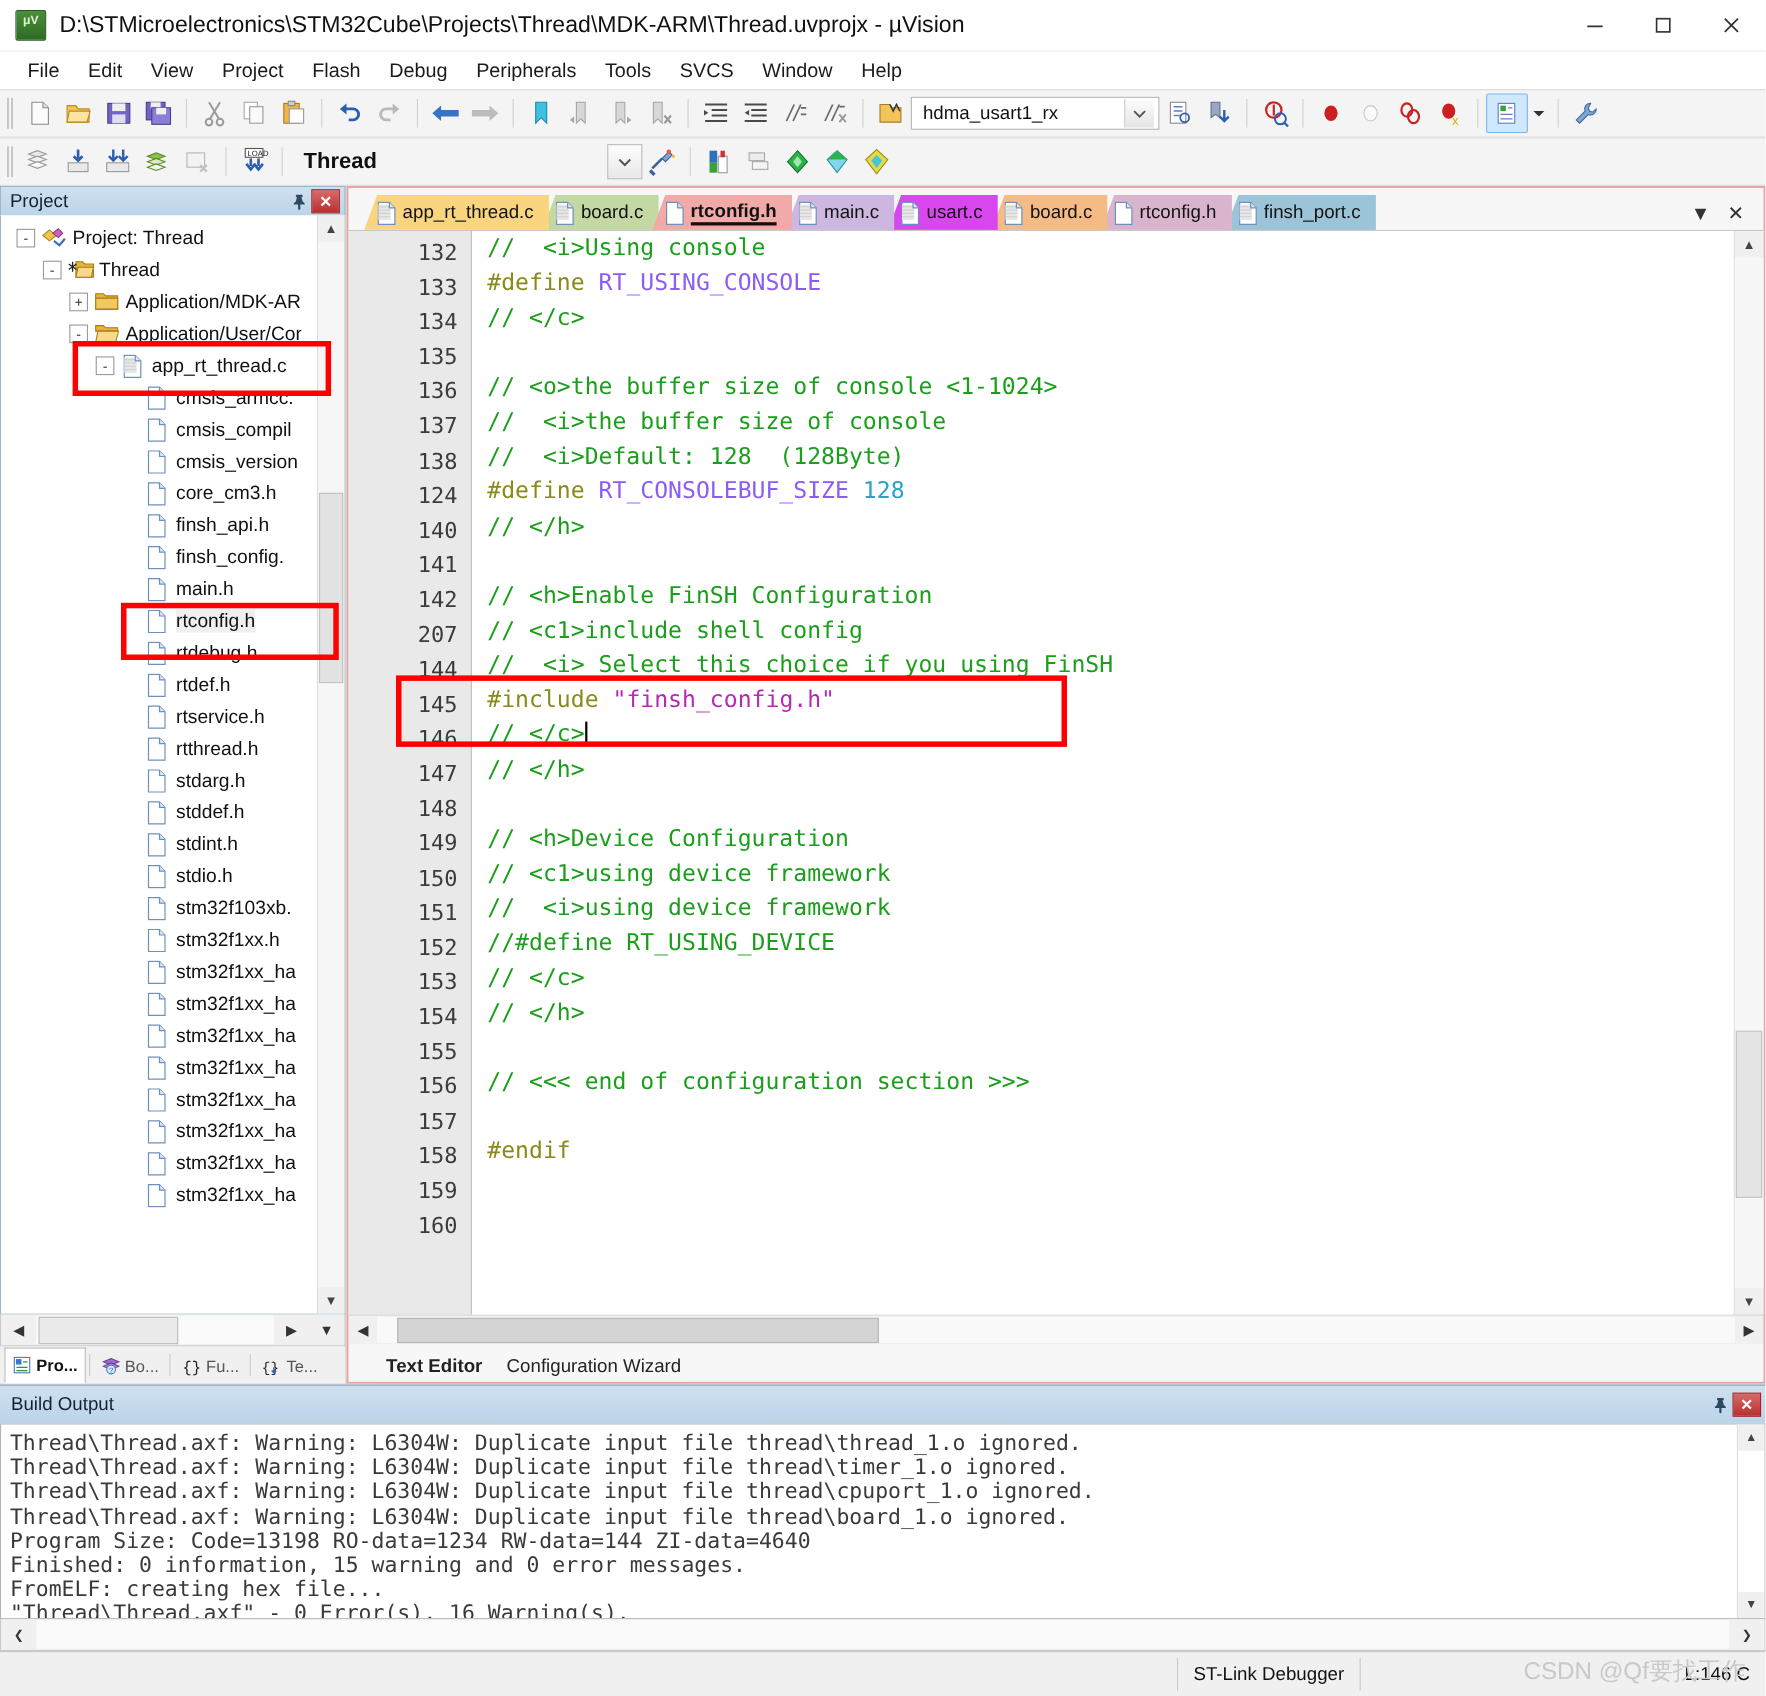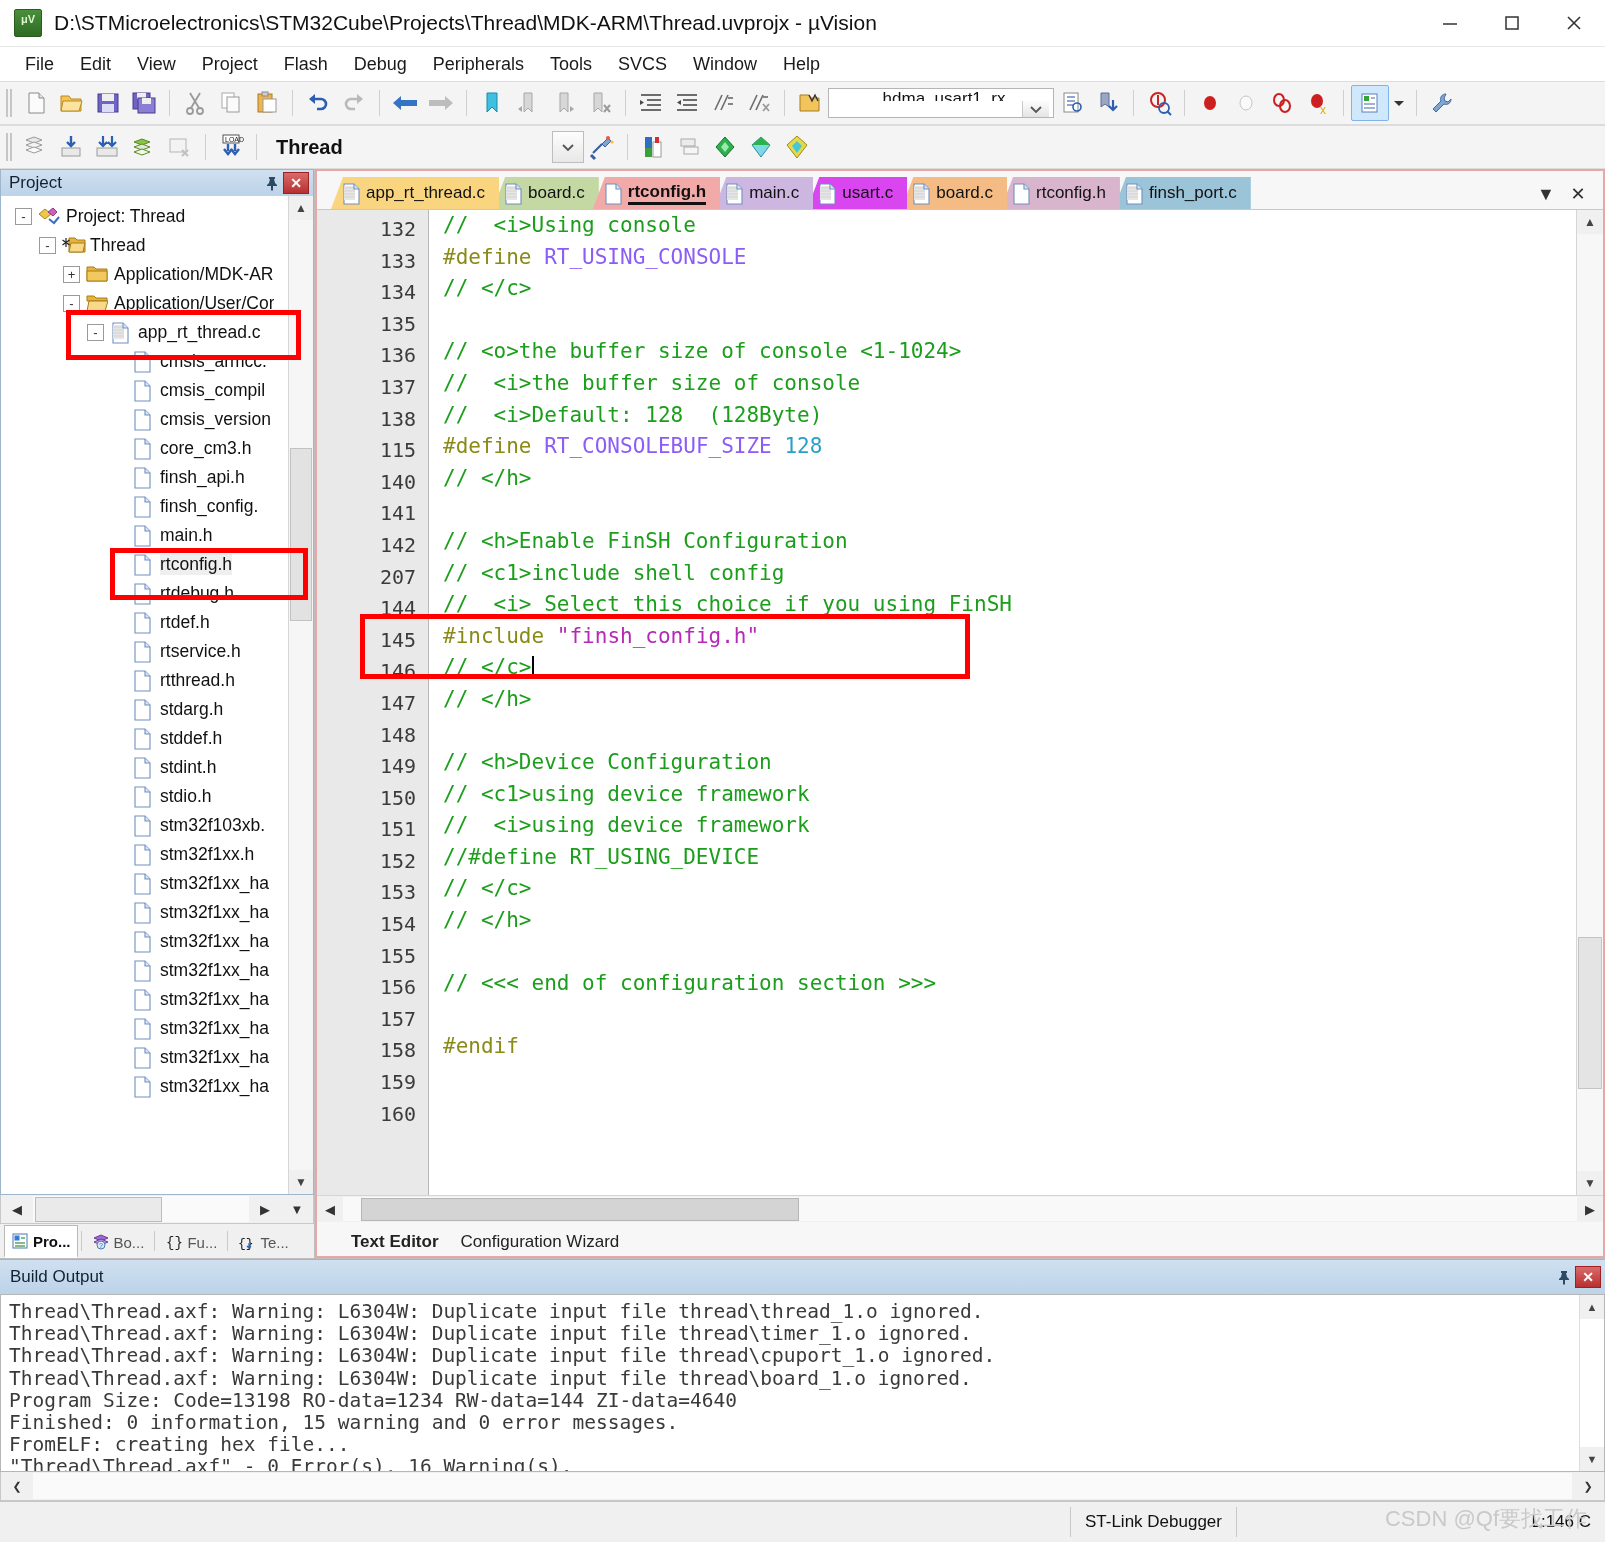--- a/index.html
+++ b/index.html
@@ -28,21 +28,21 @@
 
   
   .toolbar{height:42px;background:#f4f4f4;border-top:1px solid #dcdcdc;border-bottom:1px solid #dcdcdc;
     display:flex;align-items:center;padding-left:6px;flex:0 0 auto;gap:0px;}
   .grip{width:6px;height:28px;margin-right:6px;
     background:repeating-linear-gradient(90deg,#c6c6c6 0 2px,transparent 2px 4px);}
   .tbtn{width:36px;height:34px;display:flex;align-items:center;justify-content:center;position:relative;}
   .tbtn svg{display:block;}
   .tsep{width:1px;height:26px;background:#cfcfcf;margin:0 7px;}
   .combo{height:28px;border:1px solid #b5b5b5;background:#fff;display:flex;align-items:center;
-    font-size:17px;color:#111;padding:0 4px 0 10px;flex-direction:column;}
+    font-size:17px;color:#111;padding:0 4px 0 10px;}
   .combo .cb-text{white-space:nowrap;overflow:hidden;}
   .combo .cb-arrow{width:26px;height:26px;display:flex;align-items:center;justify-content:center;
     background:linear-gradient(180deg,#fdfdfd,#e4e4e4);border-left:1px solid #c9c9c9;margin-left:auto;}
   .combo3{width:210px;}
   .tbtn.active{background:#cfe8fb;border:1px solid #7eb4ea;border-radius:2px;}
 
   
   .main{flex:1 1 auto;display:flex;min-height:0;background:#f0f0f0;}
 
   
@@ -1011,21 +1011,21 @@
         </div>
       <div class="codearea">
         <div class="gutter" id="gutter">
             <div class="ln">132</div>
             <div class="ln">133</div>
             <div class="ln">134</div>
             <div class="ln">135</div>
             <div class="ln">136</div>
             <div class="ln">137</div>
             <div class="ln">138</div>
-            <div class="ln">115</div>
+            <div class="ln">124</div>
             <div class="ln">140</div>
             <div class="ln">141</div>
             <div class="ln">142</div>
             <div class="ln">207</div>
             <div class="ln">144</div>
             <div class="ln">145</div>
             <div class="ln">146</div>
             <div class="ln">147</div>
             <div class="ln">148</div>
             <div class="ln">149</div>

